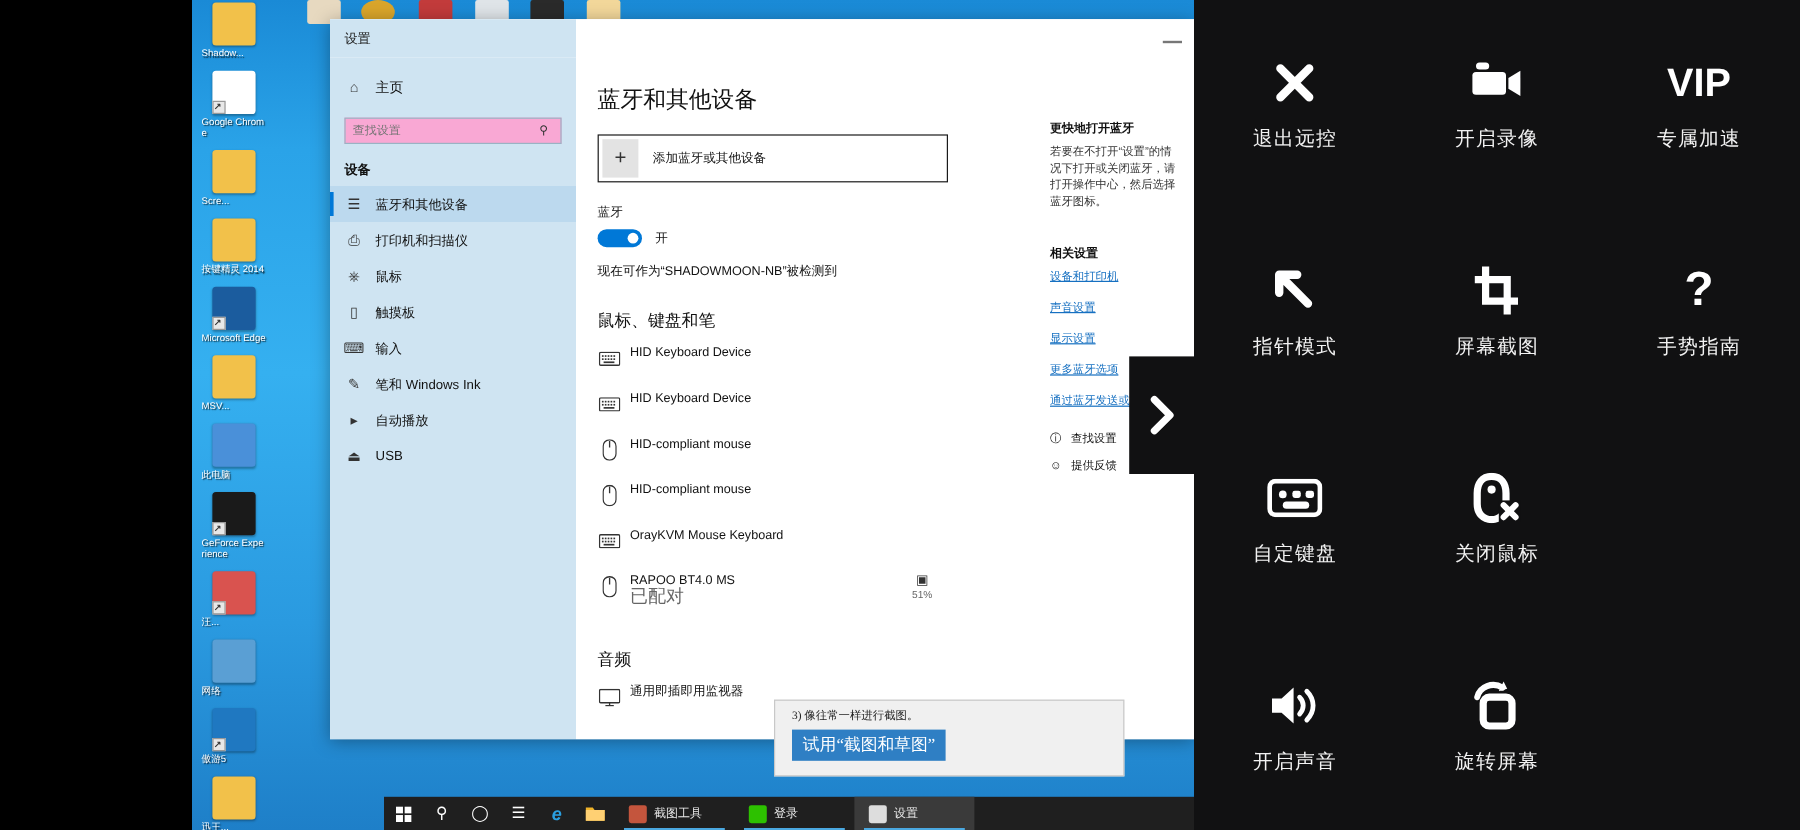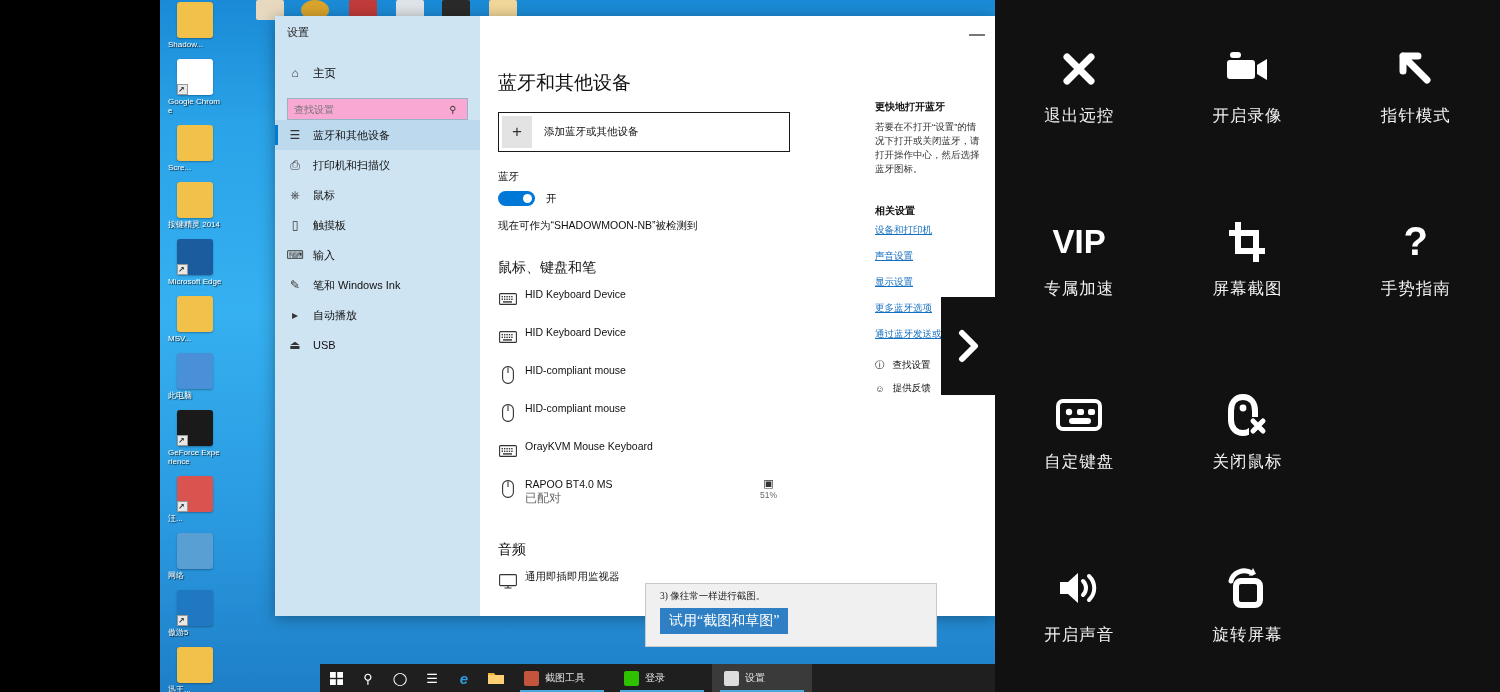--- a/index.html
+++ b/index.html
@@ -68,21 +68,21 @@
   .toggle { width:37px; height:15px; border-radius:8px; background:#0078d7; position:relative; }
   .toggle .knob { position:absolute; right:3px; top:3px; width:9px; height:9px; border-radius:50%; background:#fff; }
   .toggle-row .tl { font-size:10.5px; color:#111; }
   .detect { font-size:10.5px; color:#111; margin-top:13px; }
 
   h2.sh { font-size:14px; font-weight:normal; color:#111; margin:26px 0 10px 0; }
   .dev { display:flex; align-items:flex-start; gap:7px; height:38px; position:relative; }
   .dev .dicoo { width:20px; height:20px; flex:none; display:flex; align-items:center; justify-content:center;
                 color:#333; margin-top:2px; }
   .dev .dn { font-size:10.5px; color:#111; line-height:14px; }
-  .dev .ds { font-size:12px; color:#666; line-height:14px; }
+  .dev .ds { font-size:15px; color:#666; line-height:14px; }
   .batt { position:absolute; left:262px; top:0; text-align:center; }
   .batt .bico { font-size:11px; color:#333; }
   .batt .bpc { font-size:8.5px; color:#666; }
 
   
   .rail { position:absolute; right:0; top:52px; width:120px; padding-right:10px; }
   .rail h3 { font-size:10px; color:#111; font-weight:bold; margin-bottom:6px; }
   .rail p { font-size:9.5px; color:#333; line-height:14px; }
   .rail h4 { font-size:10px; color:#111; font-weight:bold; margin:28px 0 6px 0; }
   .rail a { display:block; font-size:9.5px; color:#1670c1; text-decoration:underline; margin-bottom:13px;
@@ -161,20 +161,21 @@
 
         <div class="side">
           <div class="home">
             <span class="ico">⌂</span>
             <span>主页</span>
           </div>
           <div class="searchbox">
             <input placeholder="查找设置" style="">
             <span class="ico" style="font-size:10px;">⚲</span>
           </div>
+          <div class="grp">设备</div>
           <div id="side-items">
               <div class="side-item sel">
                 <span class="ico">☰</span>
                 <span>蓝牙和其他设备</span>
               </div>
               <div class="side-item">
                 <span class="ico">⎙</span>
                 <span>打印机和扫描仪</span>
               </div>
               <div class="side-item">
@@ -437,31 +438,31 @@
           <svg width="44" height="36" viewBox="0 0 44 36">
               <rect x="5" y="1" width="11" height="6" rx="3" fill="#fff"></rect>
               <rect x="2" y="9" width="28" height="19" rx="3" fill="#fff"></rect>
               <path d="M32,14 L42,8 L42,29 L32,23 Z" fill="#fff"></path>
             </svg>
         </div>
         <div class="pl">开启录像</div>
       </div>
 
       <div class="pitem">
+        <div class="pi" style="font-size:33px;font-weight:bold;letter-spacing:0px;">VIP</div>
+        <div class="pl">专属加速</div>
+      </div>
+
+      <div class="pitem">
         <div class="pi">
           <svg width="40" height="40" viewBox="0 0 40 40">
               <path d="M7,7 L7,22 M7,7 L22,7 M7,7 L31,31" stroke="#fff" stroke-width="7" fill="none" stroke-linecap="round" stroke-linejoin="round"></path>
             </svg>
         </div>
         <div class="pl">指针模式</div>
-      </div>
-
-      <div class="pitem">
-        <div class="pi" style="font-size:33px;font-weight:bold;letter-spacing:0px;">VIP</div>
-        <div class="pl">专属加速</div>
       </div>
 
       <div class="pitem">
         <div class="pi">
           <svg width="40" height="40" viewBox="0 0 40 40">
               <path d="M11,2 L11,29 L35,29" stroke="#fff" stroke-width="6" fill="none" stroke-linecap="square"></path>
               <path d="M5,11 L29,11 L29,38" stroke="#fff" stroke-width="6" fill="none" stroke-linecap="square"></path>
             </svg>
         </div>
         <div class="pl">屏幕截图</div>

